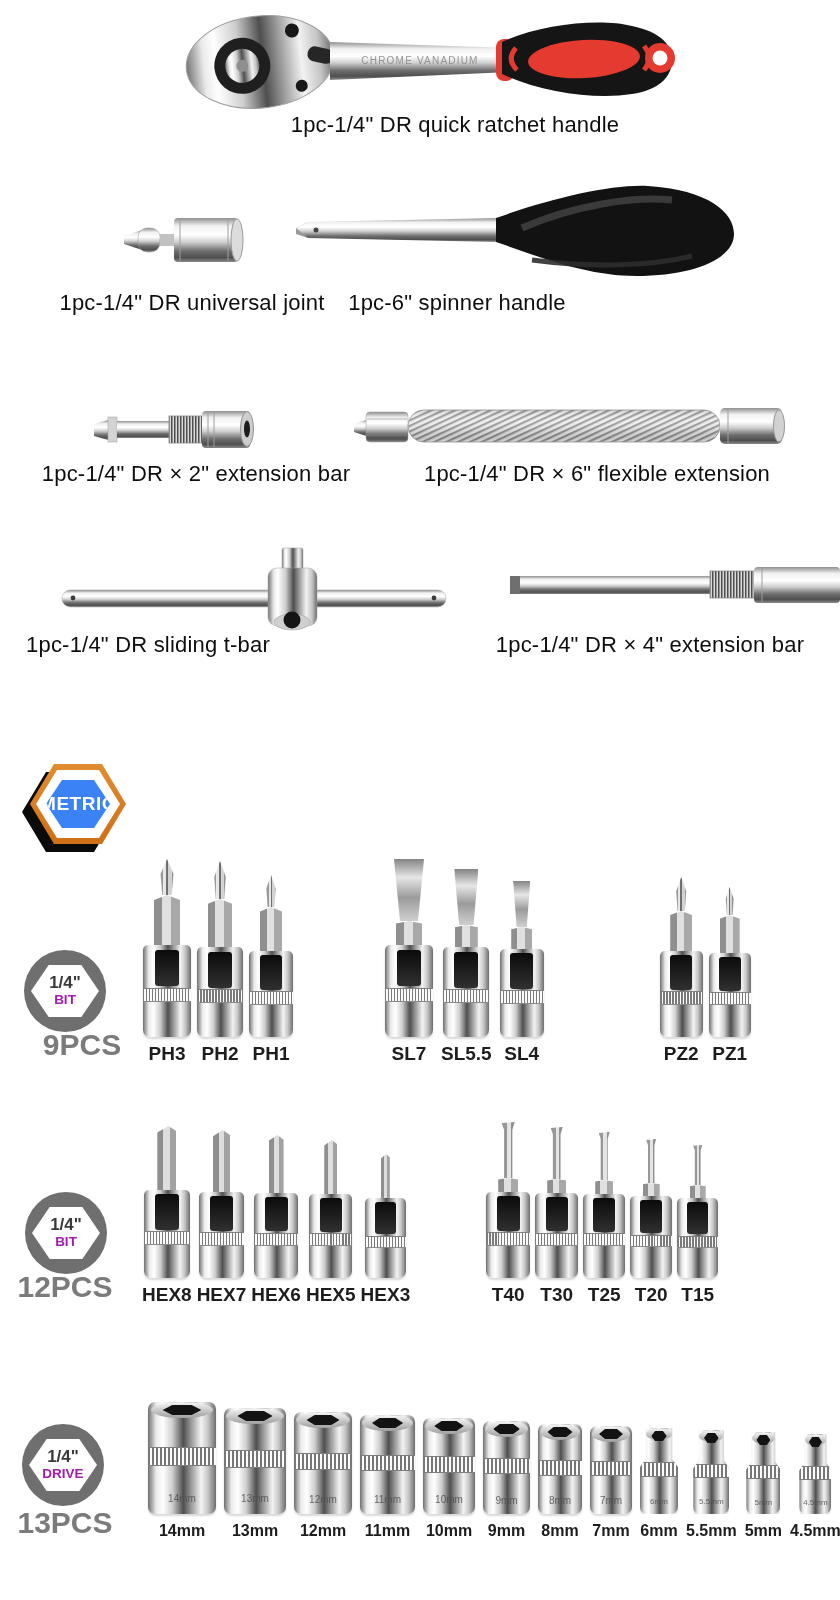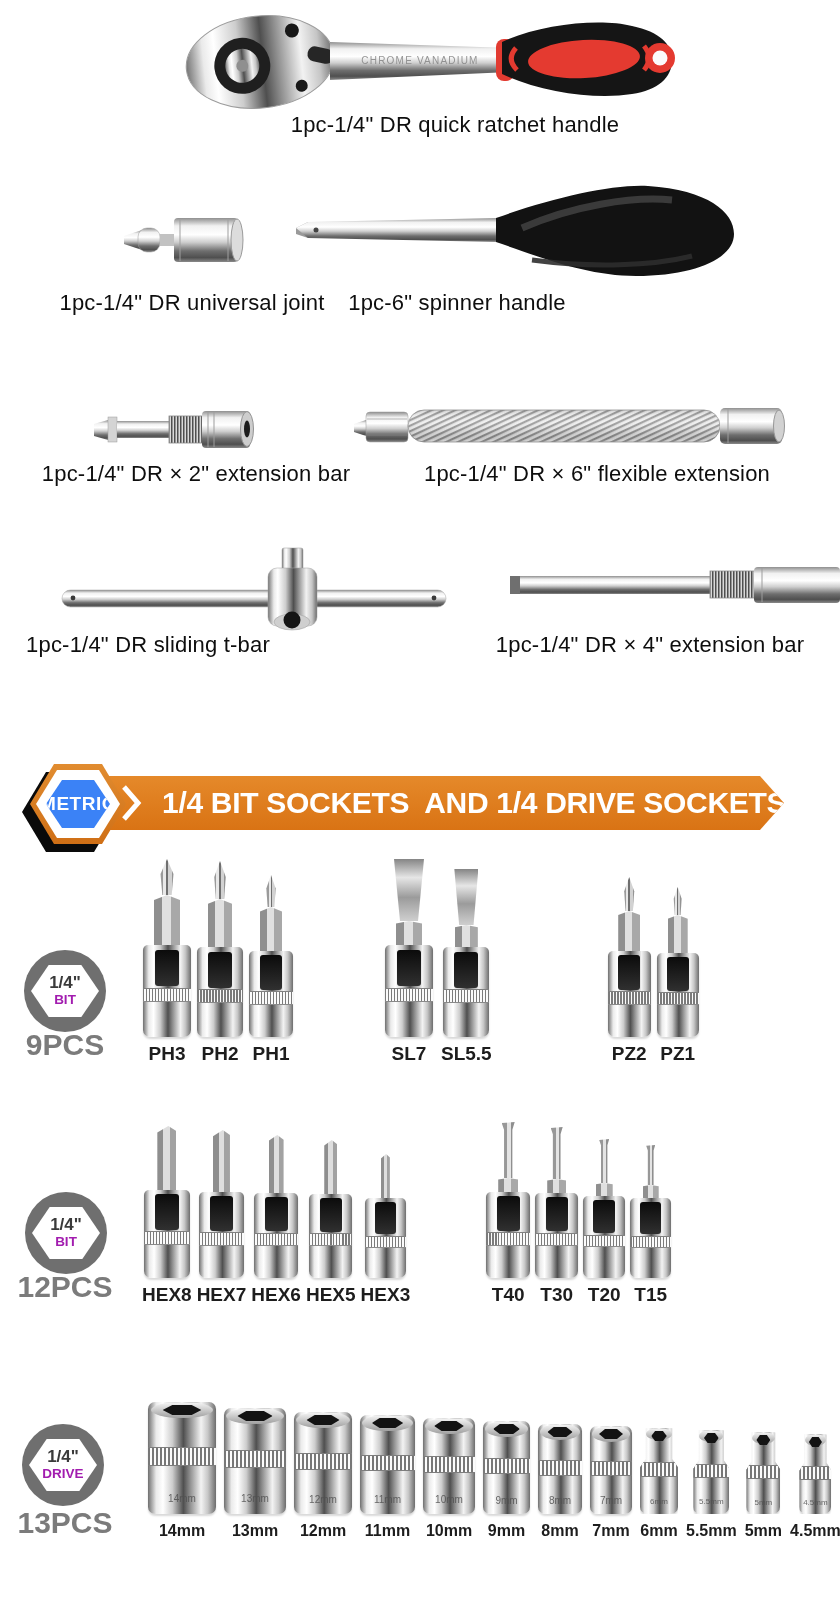--- a/index.html
+++ b/index.html
@@ -197,42 +197,39 @@
 
   <svg style="position:absolute;left:508px;top:552px" width="332" height="64" viewBox="0 0 332 64">
     <rect x="2" y="24" width="12" height="18" fill="#6f6f6f"></rect>
     <rect x="12" y="24" width="190" height="18" fill="url(#gX)"></rect>
     <rect x="202" y="19" width="44" height="27" fill="url(#kn)" stroke="#8a8a8a" stroke-width=".8"></rect>
     <rect x="246" y="15" width="86" height="36" rx="4" fill="url(#gX)"></rect>
     <line x1="254" y1="16" x2="254" y2="50" stroke="#9d9d9d"></line>
   </svg>
   <div class="tool-label" style="left:650px;top:632px">1pc-1/4" DR × 4" extension bar</div>
 
-  <div class="bbar">
-    <span class="btitle">1/4 BIT SOCKETS  AND 1/4 DRIVE SOCKETS</span>
-  </div>
   <div class="hexagon hexclip" id="hexshadow"></div>
   <div class="hexagon hexclip" id="hexmain">
     <div class="hexw2 hexclip">
       <div class="hexo2 hexclip">
         <span class="metric">METRIC</span>
       </div>
     </div>
   </div>
   <svg class="chev" width="22" height="42" viewBox="0 0 22 42">
     <polyline points="4,5 18,21 4,37" stroke="#fff" stroke-width="5" fill="none"></polyline>
   </svg>
 
   <div class="badge" style="left:24px;top:950px">
     <div class="hexw">
       <span class="bl1">1/4"</span>
       <span class="bl2">BIT</span>
     </div>
   </div>
-  <div class="count" style="left:0;top:1028px">9PCS</div>
+  <div class="count" style="left:17px;top:1028px">9PCS</div>
 
   <div class="grp-row" style="left:143px;top:859px;height:206px">
     <div class="grp" style="gap:6px">
       <div class="bit-col">
         <div class="tip-ph" style="width:18px;height:36px"></div>
         <div class="shank" style="width:26px;height:50px"></div>
         <div class="bit-body chromeY" style="width:48px;height:92px">
           <div class="bore"></div>
             <div class="kband"></div>
         </div>
@@ -268,20 +265,29 @@
         <div class="bit-label">SL7</div>
       </div>
       <div class="bit-col">
         <div class="tip-sl" style="width:24px;height:56px"></div>
         <div class="shank" style="width:23px;height:22px"></div>
         <div class="bit-body chromeY" style="width:46px;height:90px">
           <div class="bore"></div>
             <div class="kband"></div>
         </div>
         <div class="bit-label">SL5.5</div>
+      </div>
+      <div class="bit-col">
+        <div class="tip-sl" style="width:17px;height:46px"></div>
+        <div class="shank" style="width:21px;height:22px"></div>
+        <div class="bit-body chromeY" style="width:44px;height:88px">
+          <div class="bore"></div>
+            <div class="kband"></div>
+        </div>
+        <div class="bit-label">SL4</div>
       </div>
     </div>
     <div class="grp" style="gap:6px;margin-left:116px">
       <div class="bit-col">
         <div class="tip-ph" style="width:14px;height:34px"></div>
         <div class="shank" style="width:22px;height:40px"></div>
         <div class="bit-body chromeY" style="width:43px;height:86px">
           <div class="bore"></div>
             <div class="kband"></div>
         </div>
@@ -363,20 +369,29 @@
       <div class="bit-col">
         <div class="tip-tx" style="width:12px;height:52px"></div>
         <div class="shank" style="width:19px;height:14px"></div>
         <div class="bit-body chromeY" style="width:43px;height:85px">
           <div class="bore"></div>
             <div class="kband"></div>
         </div>
         <div class="bit-label">T30</div>
       </div>
       <div class="bit-col">
+        <div class="tip-tx" style="width:11px;height:48px"></div>
+        <div class="shank" style="width:18px;height:14px"></div>
+        <div class="bit-body chromeY" style="width:42px;height:84px">
+          <div class="bore"></div>
+            <div class="kband"></div>
+        </div>
+        <div class="bit-label">T25</div>
+      </div>
+      <div class="bit-col">
         <div class="tip-tx" style="width:10px;height:44px"></div>
         <div class="shank" style="width:17px;height:13px"></div>
         <div class="bit-body chromeY" style="width:42px;height:82px">
           <div class="bore"></div>
             <div class="kband"></div>
         </div>
         <div class="bit-label">T20</div>
       </div>
       <div class="bit-col">
         <div class="tip-tx" style="width:9px;height:40px"></div>

